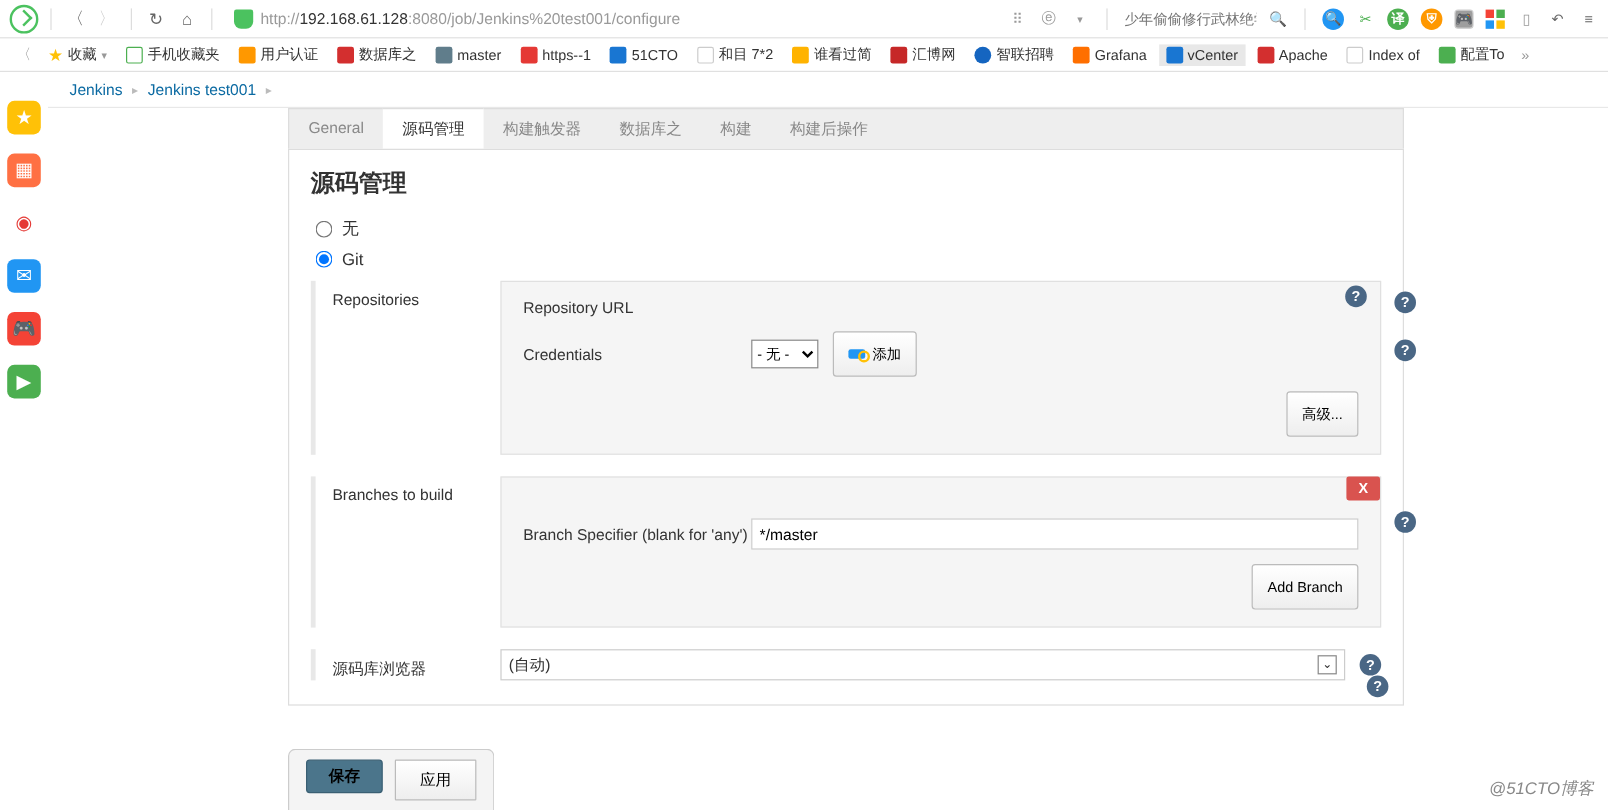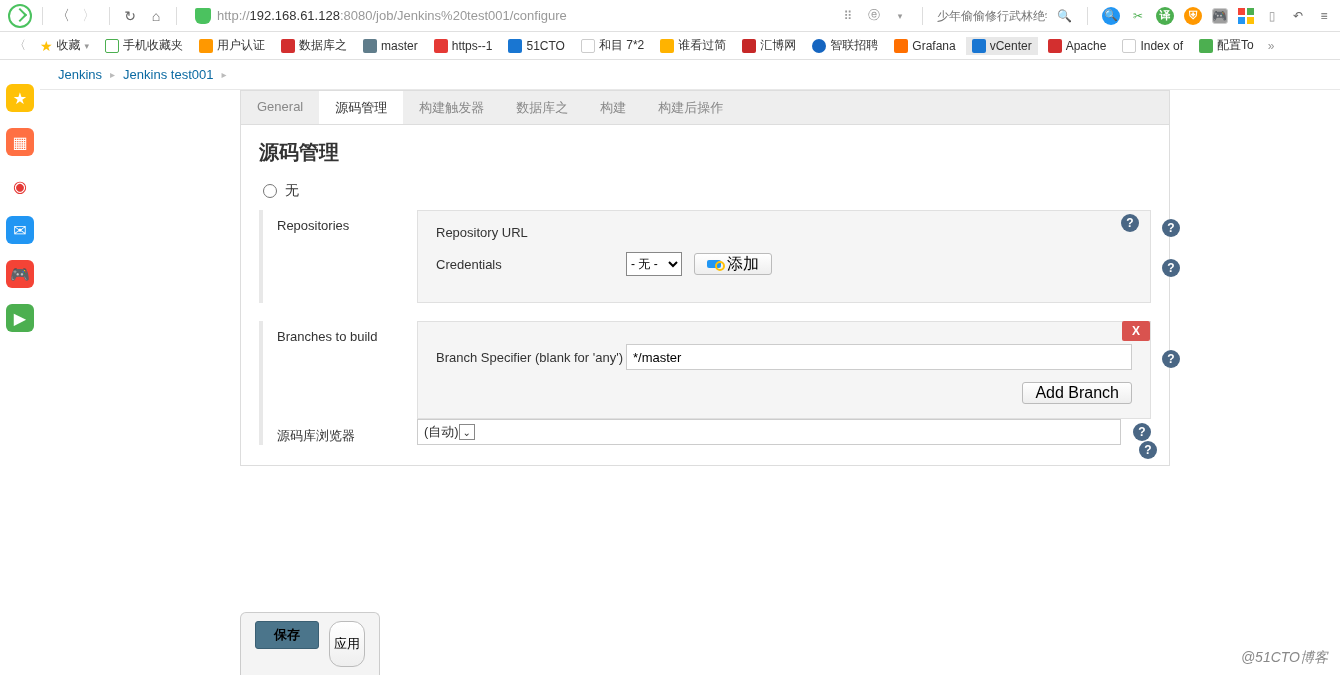--- a/index.html
+++ b/index.html
@@ -54,41 +54,41 @@
 
 .field-block { display: flex; margin-top: 10px; }
 .left-bar { width: 4px; background: #e8e8e8; margin-right: 14px; }
 .field-label { width: 140px; padding-top: 8px; font-size: 13px; }
 .field-body { flex: 1; position: relative; }
 .inner-box { background: #f5f5f5; border: 1px solid #e0e0e0; padding: 14px 18px 14px 18px; position: relative; }
 .form-row { display: flex; align-items: center; margin-bottom: 12px; }
 .form-row-label { width: 190px; font-size: 13px; }
 .text-input { flex: 1; height: 26px; border: 1px solid #ccc; padding: 0 6px; font-size: 13px; background: #fff; }
 .select-credentials { width: 56px; height: 24px; border: 1px solid #888; background: #fff; font-size: 12px; }
-.btn { display: inline-flex; align-items: center; gap: 6px; height: 22px; padding: 4px 12px; background: linear-gradient(#fff,#eee); border: 1px solid #bbb; border-radius: 3px; cursor: pointer; font-size: 16px; }
+.btn { display: inline-flex; align-items: center; gap: 6px; height: 38px; padding: 4px 12px; background: linear-gradient(#fff,#eee); border: 1px solid #bbb; border-radius: 3px; cursor: pointer; font-size: 12px; }
 .btn-row-right { display: flex; justify-content: flex-end; gap: 8px; margin-top: 6px; }
 .key-ico { width: 14px; height: 8px; background: #2196f3; border-radius: 2px; position: relative; }
 .key-ico::after { content:""; position:absolute; right:-4px; top:1px; width:6px; height:6px; border:2px solid #ffc107; border-radius:50%; }
 
 .help-icon { position: absolute; right: -30px; width: 18px; height: 18px; border-radius: 50%; background: #4a6785; color: #fff; font-size: 12px; display: flex; align-items: center; justify-content: center; font-weight: bold; cursor: pointer; }
 .help1 { top: 8px; } .help2 { top: 48px; }
 .help-outer { position: absolute; right: 12px; width: 18px; height: 18px; border-radius: 50%; background: #4a6785; color: #fff; font-size: 12px; display: flex; align-items: center; justify-content: center; font-weight: bold; }
 
 .delete-x { position: absolute; right: 0; top: -1px; width: 28px; height: 20px; background: #d9534f; color: #fff; display: flex; align-items: center; justify-content: center; font-weight: bold; border-radius: 2px; cursor: pointer; }
 
-.repo-browser-row { display: flex; align-items: center; }
-.repo-browser-select { flex: 1; height: 26px; border: 1px solid #ccc; background: #fff; padding: 0 6px; font-size: 13px; display: flex; align-items: center; justify-content: flex-start; }
+.repo-browser-row { display: flex; align-items: center; margin-top: 18px; }
+.repo-browser-select { flex: 1; height: 26px; border: 1px solid #ccc; background: #fff; padding: 0 6px; font-size: 13px; display: flex; align-items: center; justify-content: space-between; }
 .dd-arrow { border: 1px solid #888; width: 16px; height: 16px; display:flex; align-items:center; justify-content:center; font-size:10px;}
 
 .add-beh-row { display: flex; align-items: center; margin-top: 16px; }
 .dropdown-btn { display: inline-flex; align-items: center; gap: 6px; height: 26px; padding: 0 10px; background: linear-gradient(#fff,#eee); border: 1px solid #bbb; border-radius: 3px; font-size: 12px; }
 
 .save-bar { position: absolute; left: 0; bottom: 0; display: flex; gap: 10px; padding: 8px 14px; background: #f4f4f4; border: 1px solid #ccc; border-bottom: none; border-radius: 6px 6px 0 0; }
 .save-btn { height: 28px; padding: 0 18px; background: #4b758b; color: #000000; border: 1px solid #3a5f73; border-radius: 3px; font-weight: bold; cursor: pointer; font-size: 13px;}
-.apply-btn { height: 46px; padding: 0 4px; background: linear-gradient(#fff,#eee); border: 1px solid #bbb; border-radius: 12px; cursor: pointer; font-size: 13px;}
+.apply-btn { height: 34px; padding: 0 20px; background: linear-gradient(#fff,#eee); border: 1px solid #bbb; border-radius: 1px; cursor: pointer; font-size: 13px;}
 
 .watermark { position: absolute; right: 12px; bottom: 8px; color: #888; font-size: 14px; font-style: italic; }
 .search-ph { color: #999; font-size: 12px; border: none; outline: none; width: 110px; }
 </style>
 </head>
 <body>
 
 <div class="browser-top">
   <div class="browser-logo"></div>
   <div class="nav-sep"></div>
@@ -226,54 +226,61 @@
       <div class="tab">构建后操作</div>
     </div>
 
     <div class="panel" style="position:relative;">
       <div class="section-title">源码管理</div>
 
       <label class="radio-row">
         <input type="radio" name="scm" style="">
         <span>无</span>
       </label>
+      <label class="radio-row">
+        <input type="radio" name="scm" checked="" style="">
+        <span>Git</span>
+      </label>
 
       <div class="field-block" style="position:relative;">
         <div class="left-bar"></div>
         <div class="field-label">Repositories</div>
         <div class="field-body">
           <div class="inner-box" style="position:relative;">
             <div class="form-row">
               <div class="form-row-label">Repository URL</div>
             </div>
             <div class="form-row">
               <div class="form-row-label">Credentials</div>
               <select class="select-credentials">
                 <option>- 无 -</option>
               </select>
               <div style="width:12px;"></div>
               <button class="btn">
                 <span class="key-ico"></span>
                 <span>添加</span>
               </button>
             </div>
+            <div class="btn-row-right">
+              <button class="btn">高级...</button>
+            </div>
             <div class="help-icon help1">?</div>
             <div class="help-icon help2">?</div>
           </div>
         </div>
         <div class="help-outer" style="top:4px;">?</div>
       </div>
 
       <div class="field-block" style="position:relative; margin-top:18px;">
         <div class="left-bar"></div>
         <div class="field-label">Branches to build</div>
         <div class="field-body">
           <div class="inner-box" style="position:relative;">
             <div class="delete-x">X</div>
-            <div class="form-row" style="margin-top:8px;">
+            <div class="form-row" style="margin-top:20px;">
               <div class="form-row-label">Branch Specifier (blank for 'any')</div>
               <input class="text-input" value="*/master" style="">
             </div>
             <div class="btn-row-right">
               <button class="btn" style="font-weight:normal;">Add Branch</button>
             </div>
             <div class="help-icon" style="top:28px;">?</div>
           </div>
         </div>
       </div>

